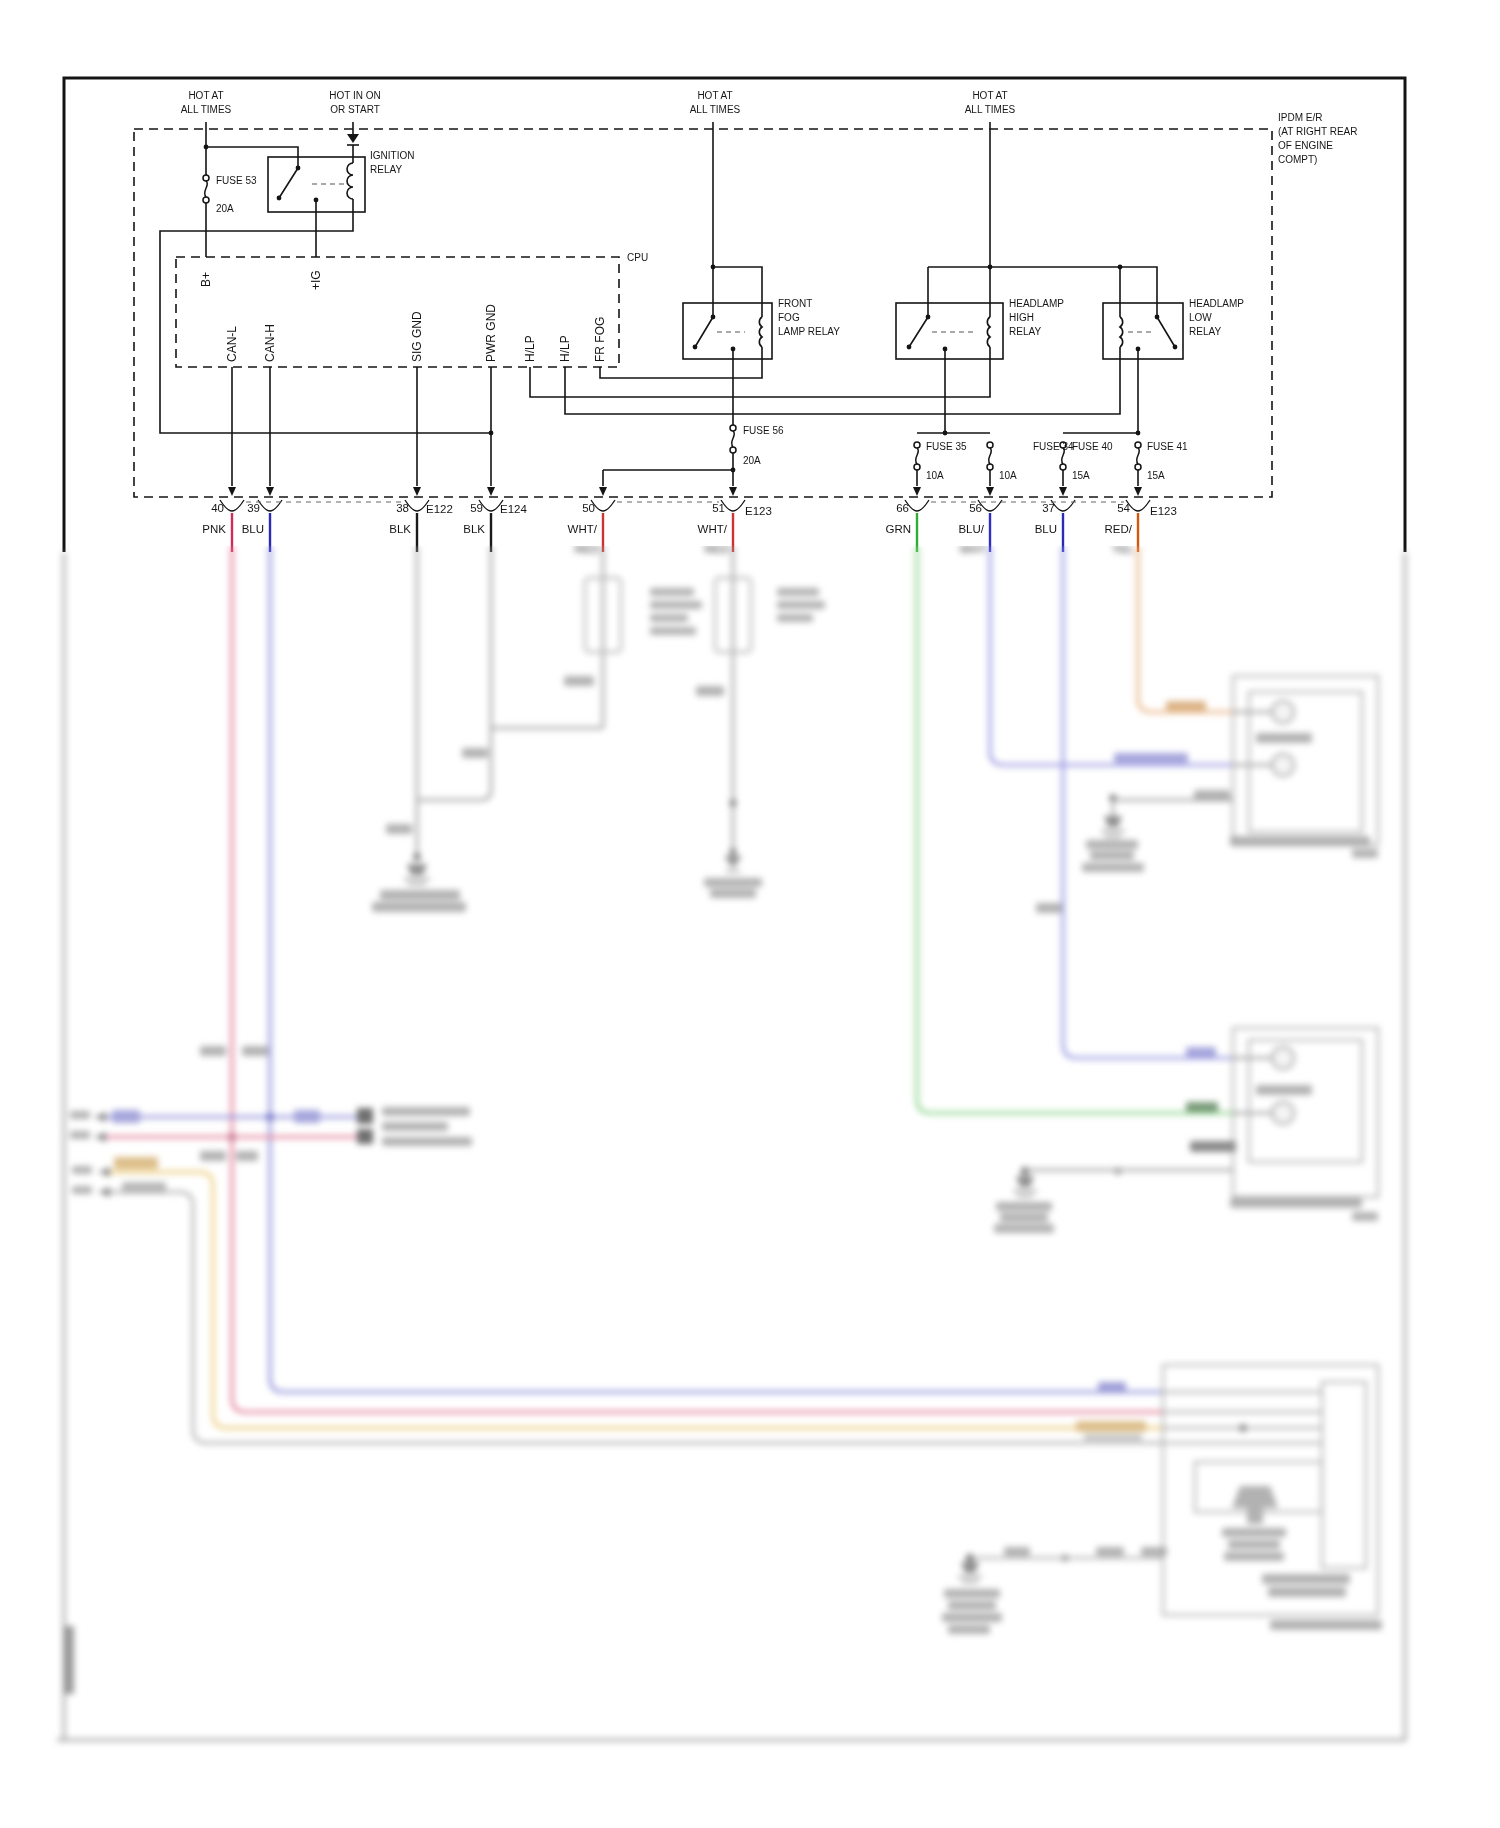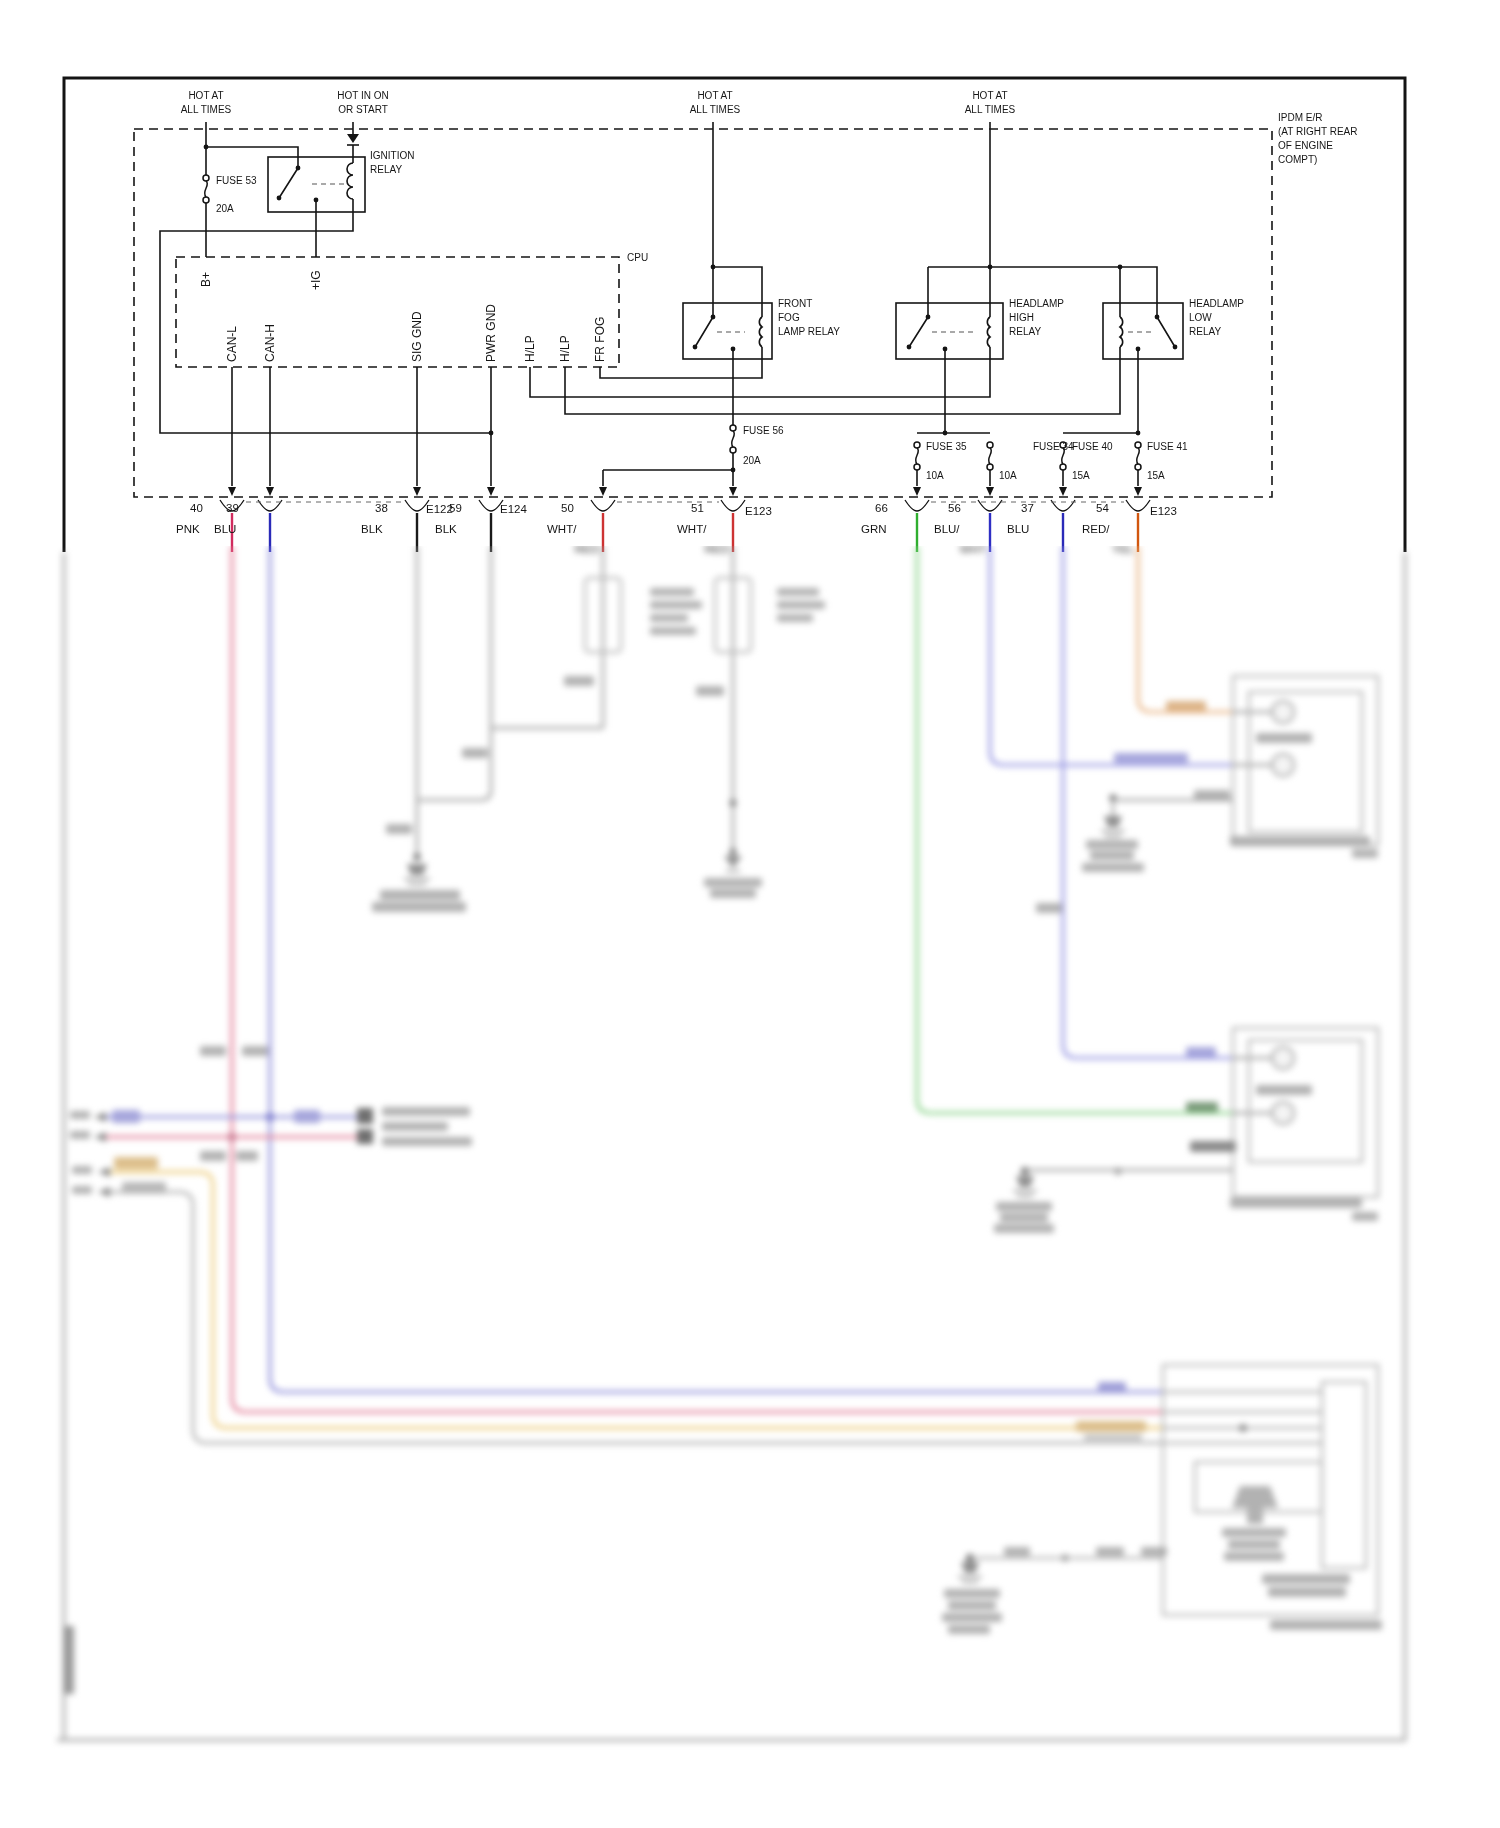--- a/index.html
+++ b/index.html
@@ -1,21 +1,21 @@
 <!DOCTYPE html>
 <html><head>
 <meta charset="utf-8">
 <style>
   html,body{margin:0;padding:0;background:#ffffff;}
   #stage{position:relative;width:1500px;height:1828px;background:#ffffff;overflow:hidden;
          font-family:"Liberation Sans","DejaVu Sans",sans-serif;color:#161616;}
   svg{position:absolute;left:0;top:0;overflow:visible;}
   .t{position:absolute;font-size:10px;line-height:14px;white-space:pre;}
   .tc{text-align:center;}
-  .tr{}
+  .tr{text-align:right;}
   .sm{font-size:11.5px;}
   .rot{position:absolute;font-size:12px;white-space:nowrap;transform:rotate(-90deg);transform-origin:0 0;}
   .k{stroke:#141414;stroke-width:1.6;fill:none;}
   .k3{stroke:#141414;stroke-width:3;fill:none;}
   .dash{stroke:#141414;stroke-width:1.6;fill:none;stroke-dasharray:9 6;}
   .dl{stroke:#555;stroke-width:1.2;fill:none;stroke-dasharray:5 4;}
   .dr{stroke:#666;stroke-width:1;fill:none;stroke-dasharray:5 5;}
   .br{stroke:#141414;stroke-width:1.3;fill:none;}
   .dot{fill:#141414;stroke:none;}
   .fz{stroke:#141414;stroke-width:1.5;fill:#fff;}
@@ -169,21 +169,21 @@
         <path stroke="#cd3333" d="M733,513 V552"></path>
       <path stroke="#2fae2f" d="M917,513 V552"></path>
         <path stroke="#2e2ec4" d="M990,513 V552"></path>
       <path stroke="#2a2ab8" d="M1063,513 V552"></path>
         <path stroke="#d2560e" d="M1138,513 V552"></path>
     </g>
   </svg>
 
   <div class="t tc" style="left:146px;top:89px;width:120px"><span>HOT AT</span>
 <span>ALL TIMES</span></div>
-  <div class="t tc" style="left:303px;top:89px;width:120px"><span>HOT IN ON</span>
+  <div class="t tc" style="left:295px;top:89px;width:120px"><span>HOT IN ON</span>
 <span>OR START</span></div>
   <div class="t tc" style="left:655px;top:89px;width:120px"><span>HOT AT</span>
 <span>ALL TIMES</span></div>
   <div class="t tc" style="left:930px;top:89px;width:120px"><span>HOT AT</span>
 <span>ALL TIMES</span></div>
 
   <div class="t" style="left:1278px;top:111px"><span>IPDM E/R</span>
 <span>(AT RIGHT REAR</span>
 <span>OF ENGINE</span>
 <span>COMPT)</span></div>

